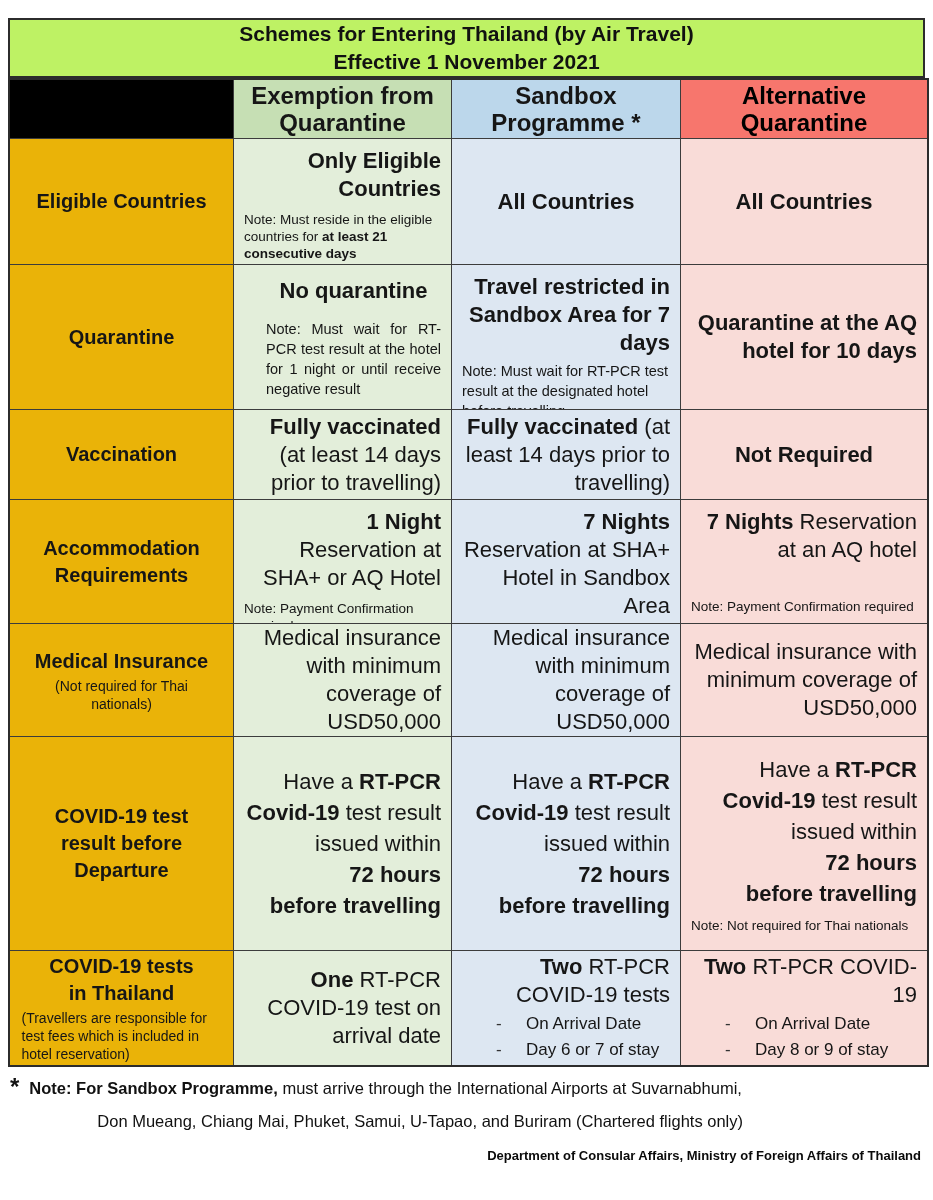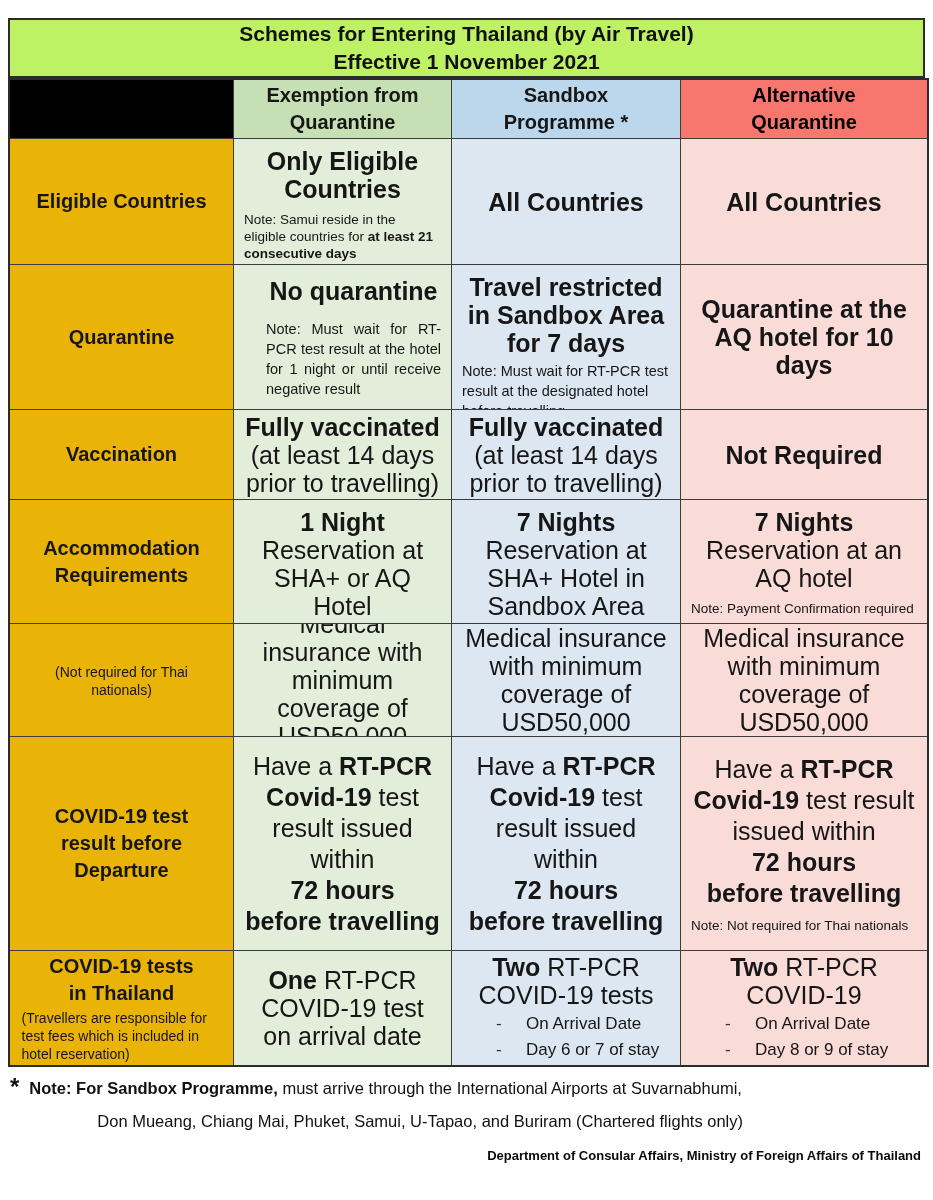--- a/index.html
+++ b/index.html
@@ -36,40 +36,40 @@
 
   .black { background:#000000; }
   .green-h { background:#c6dfb4; }
   .blue-h  { background:#bcd7eb; }
   .red-h   { background:#f7766d; color:#000000; }
   .green { background:#e3eeda; }
   .blue  { background:#dde7f2; }
   .pink  { background:#f9dcd8; }
 
   .hdr {
-    justify-content:center; font-weight:bold; font-size:20px; line-height:27px;
+    justify-content:center; font-weight:bold; font-size:24px; line-height:27px;
     text-align:center;
   }
 
   .labelc { background:#eab308; justify-content:center; }
   .row-label {
     font-weight:bold; font-size:20px; line-height:27px; text-align:center;
   }
   .narrow { max-width:165px; }
   .label-note {
     font-weight:normal; font-size:14px; line-height:18px; text-align:center; margin-top:2px;
   }
   .note-narrow { max-width:150px; }
   .note-left { text-align:left; max-width:200px; }
 
   .vcenter { justify-content:center; }
   .vtop { justify-content:flex-start; }
   .between { justify-content:space-between; }
 
-  .cell-main { font-size:25px; line-height:28px; text-align:center; }
+  .cell-main { font-size:22px; line-height:28px; text-align:right; }
   .lh-tall .cell-main { line-height:31px; }
   .cell-note {
     font-size:13.5px; line-height:17px; text-align:left; align-self:stretch; margin-top:8px;
   }
   .note-justify { text-align:justify; }
   .note-tight { margin-top:4px; }
   .pad-t { padding-top:12px;padding-left:32px; }
 
   .bullets { align-self:stretch; margin-top:2px; }
   .bullet {
@@ -115,21 +115,21 @@
     <div class="cell hdr red-h c4">
       <div>Alternative</div>
       <div>Quarantine</div>
     </div>
 
     <div class="cell labelc">
       <div class="row-label">Eligible Countries</div>
     </div>
     <div class="cell green vtop">
       <div class="cell-main"><span class="b">Only Eligible Countries</span></div>
-      <div class="cell-note"><span>Note: Samui reside in the eligible countries for </span><span class="b">at least 21 consecutive days</span></div>
+      <div class="cell-note"><span>Note: Must reside in the eligible countries for </span><span class="b">at least 21 consecutive days</span></div>
     </div>
     <div class="cell blue vcenter">
       <div class="cell-main"><span class="b">All Countries</span></div>
     </div>
     <div class="cell pink vcenter c4">
       <div class="cell-main"><span class="b">All Countries</span></div>
     </div>
 
     <div class="cell labelc">
       <div class="row-label">Quarantine</div>
@@ -169,20 +169,21 @@
     <div class="cell blue between">
       <div class="cell-main"><span class="b">7 Nights</span><span> Reservation at SHA+ Hotel in Sandbox Area</span></div>
       <div class="cell-note"><span>Note: Payment Confirmation required</span></div>
     </div>
     <div class="cell pink between c4">
       <div class="cell-main"><span class="b">7 Nights</span><span> Reservation at an AQ hotel</span></div>
       <div class="cell-note"><span>Note: Payment Confirmation required</span></div>
     </div>
 
     <div class="cell labelc">
+      <div class="row-label">Medical Insurance</div>
       <div class="label-note note-narrow">(Not required for Thai nationals)</div>
     </div>
     <div class="cell green vcenter">
       <div class="cell-main"><span>Medical insurance with minimum coverage of USD50,000</span></div>
     </div>
     <div class="cell blue vcenter">
       <div class="cell-main"><span>Medical insurance with minimum coverage of USD50,000</span></div>
     </div>
     <div class="cell pink vcenter c4">
       <div class="cell-main"><span>Medical insurance with minimum coverage of USD50,000</span></div>

